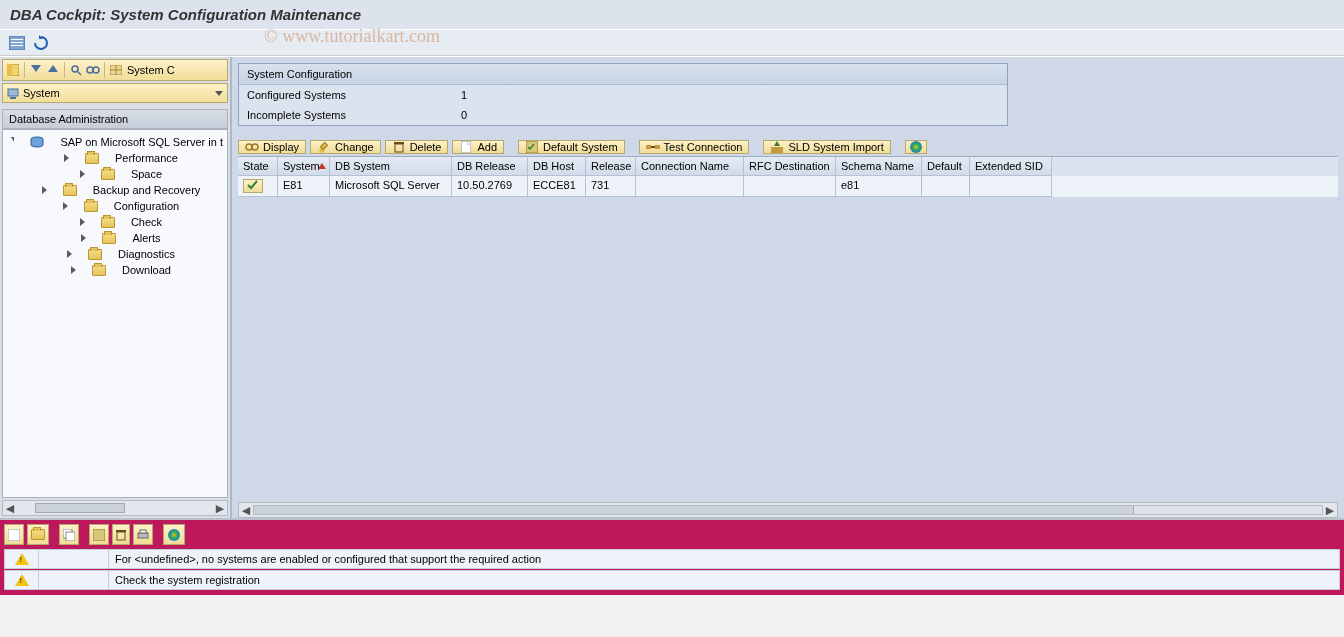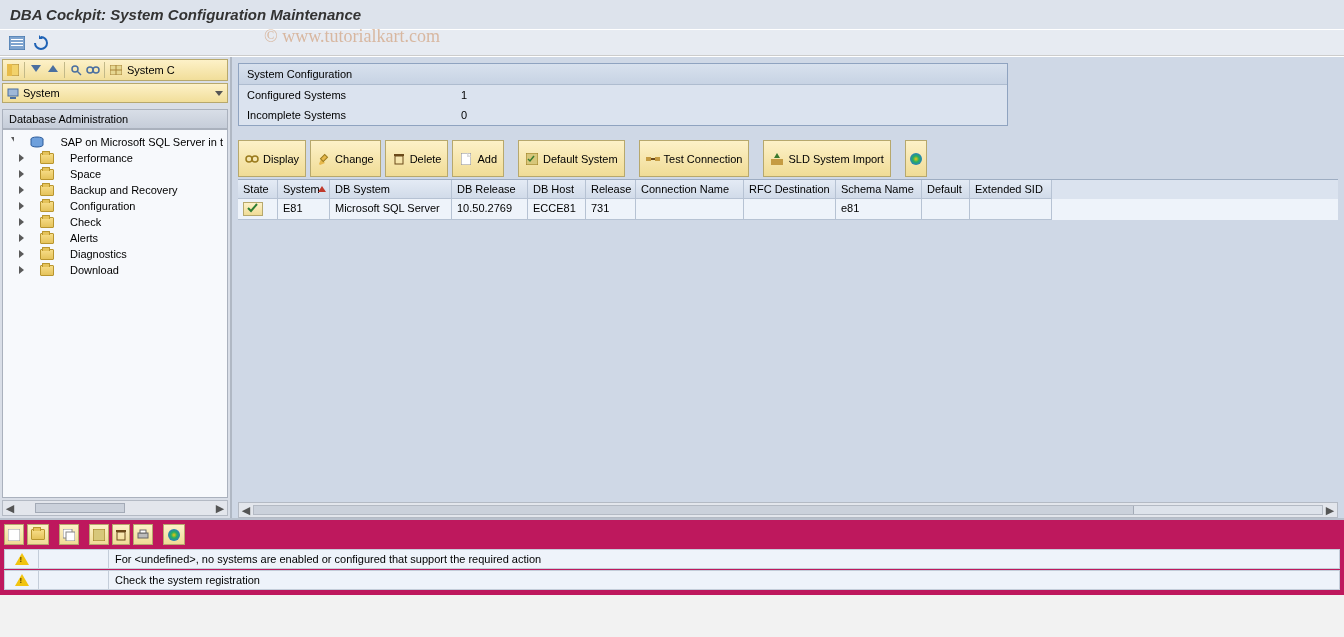--- a/index.html
+++ b/index.html
@@ -100,20 +100,21 @@
     padding: 4px 4px;
     overflow: hidden;
   }
   .tree-item {
     display:flex;
     align-items:center;
     gap:16px;
     padding: 2px 0 2px 12px;
     cursor:pointer;
     white-space:nowrap;
+    justify-content:center;
   }
   .tree-item .arrow {
     width:0;height:0;
     border-top:4px solid transparent;
     border-bottom:4px solid transparent;
     border-left:5px solid #5a5a5a;
   }
   .folder-icon {
     width:14px;height:11px;
     background: linear-gradient(#f7dd88,#e5c35b);
@@ -175,21 +176,21 @@
   }
   .sap-btn {
     background: linear-gradient(#fdf1c8,#f0dc96);
     border:1px solid #b7a86d;
     padding: 2px 6px;
     display:flex;
     align-items:center;
     gap:4px;
     cursor:pointer;
     font-size:11px;
-    height:37px;
+    height:14px;
   }
   .sap-btn.icon-only { padding: 2px 3px; }
   .icon-sm { width:14px;height:14px; display:flex;align-items:center;justify-content:center; }
 
   .grid {
     margin-top:2px;
     background:#cfd8e6;
     border-top:1px solid #9eadc2;
   }
   .grid-header {

